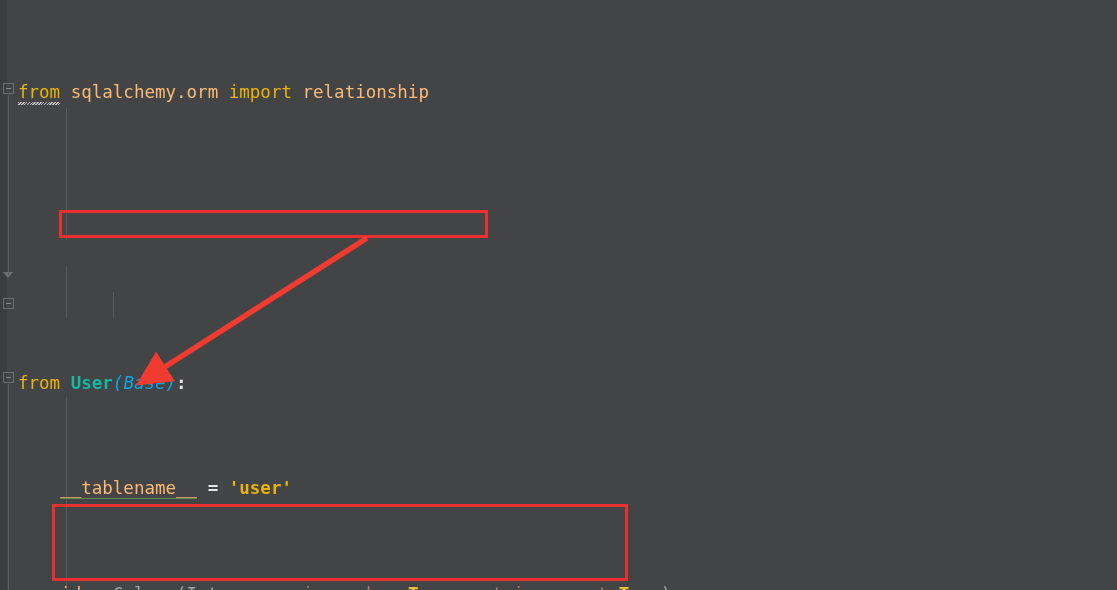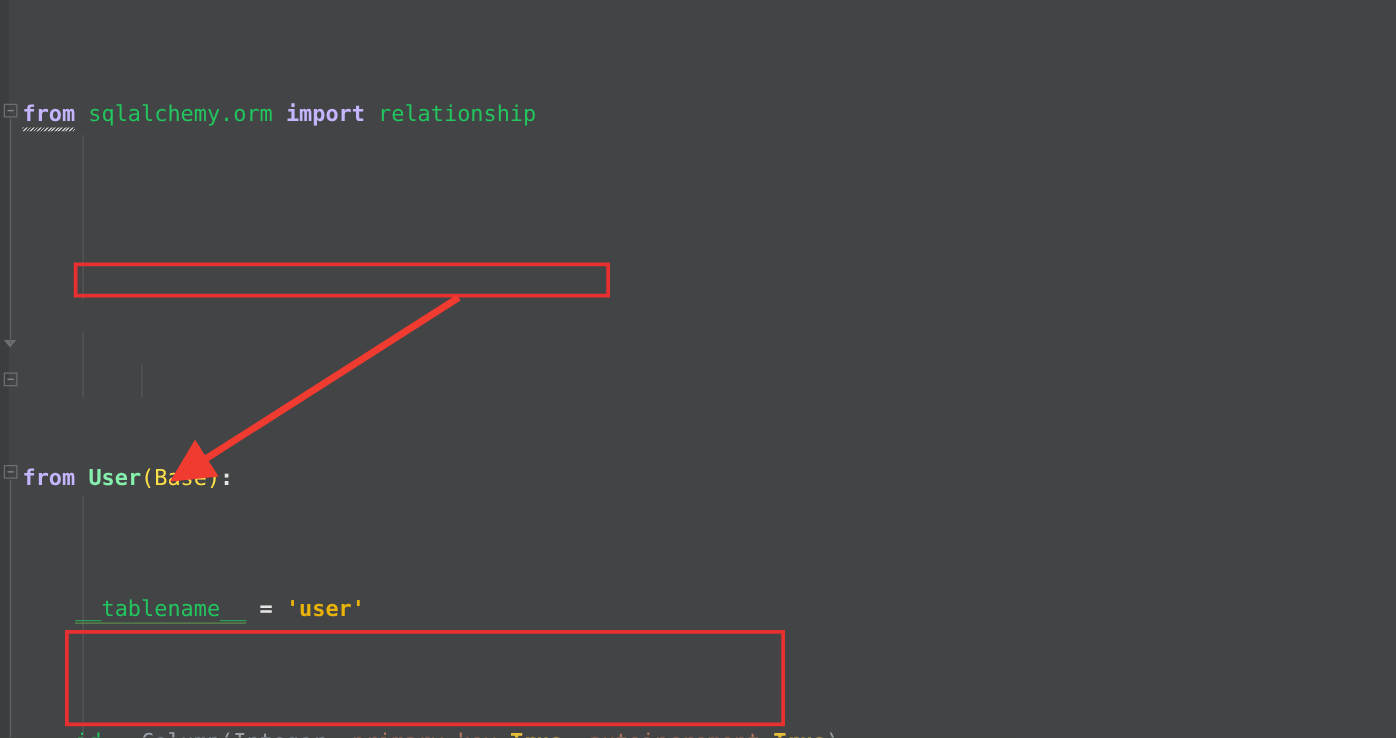--- a/index.html
+++ b/index.html
@@ -37,25 +37,25 @@
     top: 0;
     width: 1090px;
     font-size: 17.5px;
     line-height: 26.4px;
     white-space: pre;
     letter-spacing: 0px;
   }
   .line { height: 26.4px; }
 
   
-  .kw        { color: #c4b5fd; font-weight: bold; }  
-  .plain     { color: #22c55e; text-align: right; }
+  .kw        { color: #eab308; font-weight: normal; }  
+  .plain     { color: #fdba74; text-align: right; }
   .plain-d   { color: #9ba4ad; }
-  .cls       { color: #86efac; font-weight: bold; }  
-  .base      { color: #fde047; }
+  .cls       { color: #14b8a6; font-weight: bold; }  
+  .base      { color: #0ea5e9; font-style: italic; }
   .str       { color: #eab308; font-weight: bold; }  
   .kwarg     { color: #b5785c; }                      
   .bool      { color: #e8bf3a; font-weight: bold; }   
   .punct     { color: #9aa7a0; }
   .op        { color: #e6e6e6; font-weight: bold; }
 
   .sq { text-decoration: none; position: relative; }
   .sq::after {
     content: "";
     position: absolute;

